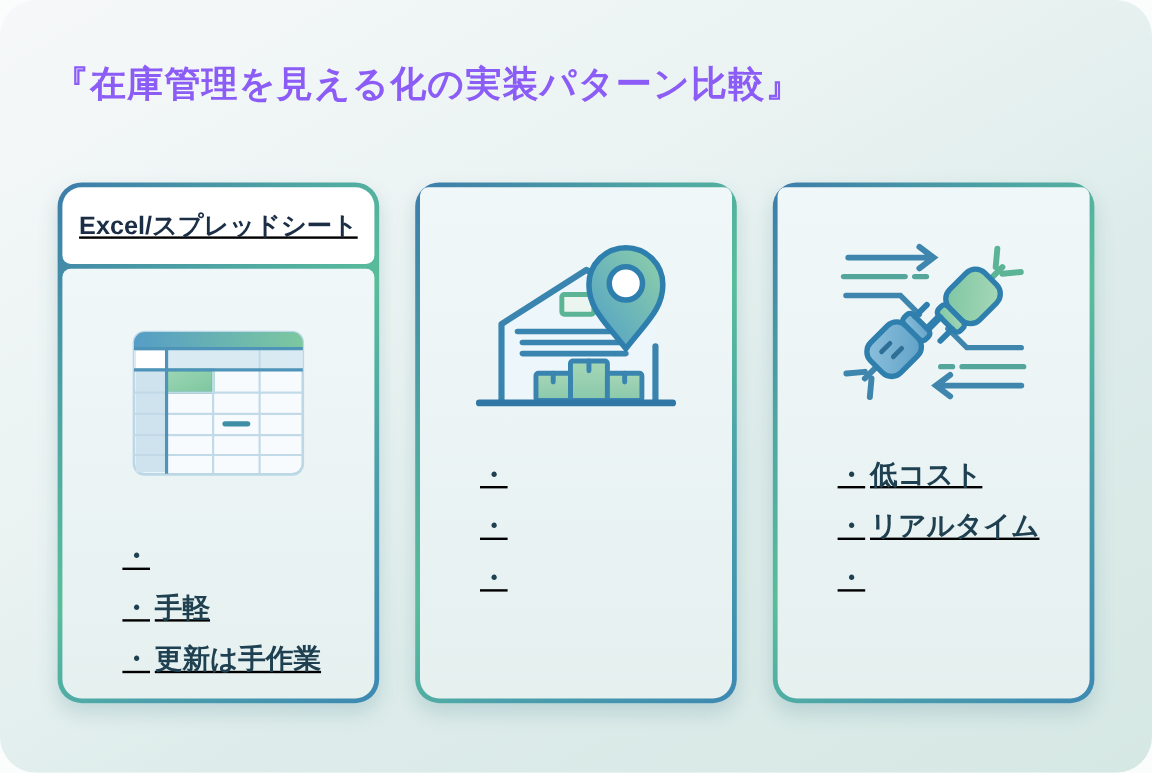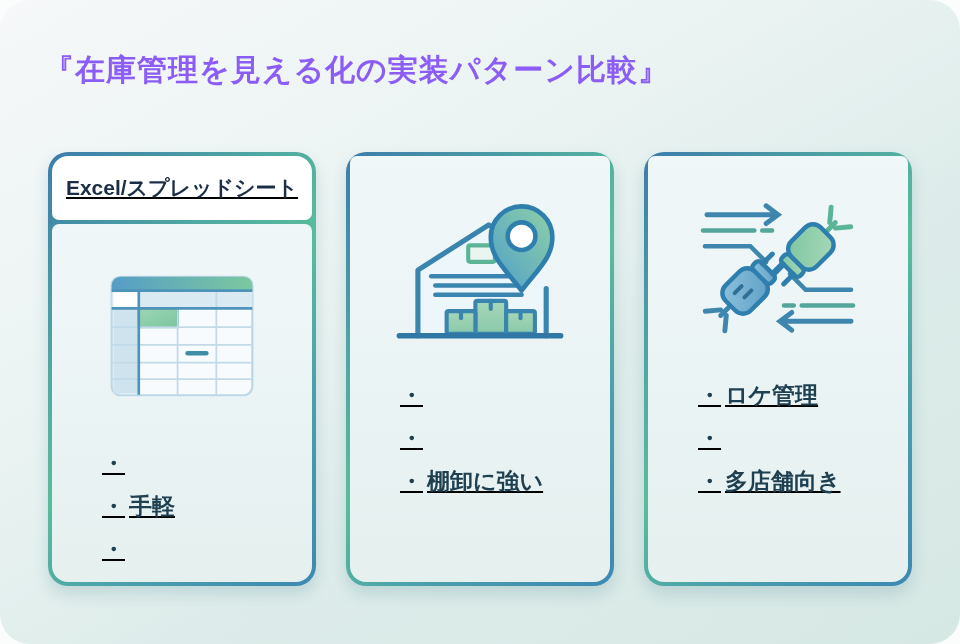--- a/index.html
+++ b/index.html
@@ -153,20 +153,21 @@
         <ul class="bullets">
           <li>
               <span class="dot">・</span>
             </li>
           <li>
               <span class="dot">・</span>
               <span>手軽</span>
             </li>
           <li>
               <span class="dot">・</span>
+              <span>更新は手作業</span>
             </li>
         </ul>
       </div>
     </div>
 
     <div class="card">
       <div class="card-body">
         <div class="icon-wrap">
           <svg width="180" height="156" viewBox="0 0 175 152">
             <defs>
@@ -213,21 +214,20 @@
         </div>
         <ul class="bullets">
           <li>
               <span class="dot">・</span>
             </li>
           <li>
               <span class="dot">・</span>
             </li>
           <li>
               <span class="dot">・</span>
-              <span>棚卸に強い</span>
             </li>
         </ul>
       </div>
     </div>
 
     <div class="card">
       <div class="card-body">
         <div class="icon-wrap">
           <svg width="178" height="158" viewBox="0 0 180 160">
             <defs>
@@ -276,27 +276,27 @@
               <line x1="33" y1="-7" x2="47" y2="-7" stroke="#2f7fae" stroke-width="5" stroke-linecap="round"></line>
               <line x1="33" y1="7" x2="47" y2="7" stroke="#2f7fae" stroke-width="5" stroke-linecap="round"></line>
               <line x1="-8" y1="-6" x2="2" y2="-6" stroke="#2f6f96" stroke-width="4" stroke-linecap="round"></line>
               <line x1="-4" y1="4" x2="6" y2="4" stroke="#2f6f96" stroke-width="4" stroke-linecap="round"></line>
             </g>
           </svg>
         </div>
         <ul class="bullets">
           <li>
               <span class="dot">・</span>
-              <span>ロケ管理</span>
-            </li>
-          <li>
-              <span class="dot">・</span>
-            </li>
-          <li>
-              <span class="dot">・</span>
-              <span>多店舗向き</span>
+              <span>低コスト</span>
+            </li>
+          <li>
+              <span class="dot">・</span>
+              <span>リアルタイム</span>
+            </li>
+          <li>
+              <span class="dot">・</span>
             </li>
         </ul>
       </div>
     </div>
 
   </div>
 </div>
 
 </body></html>

